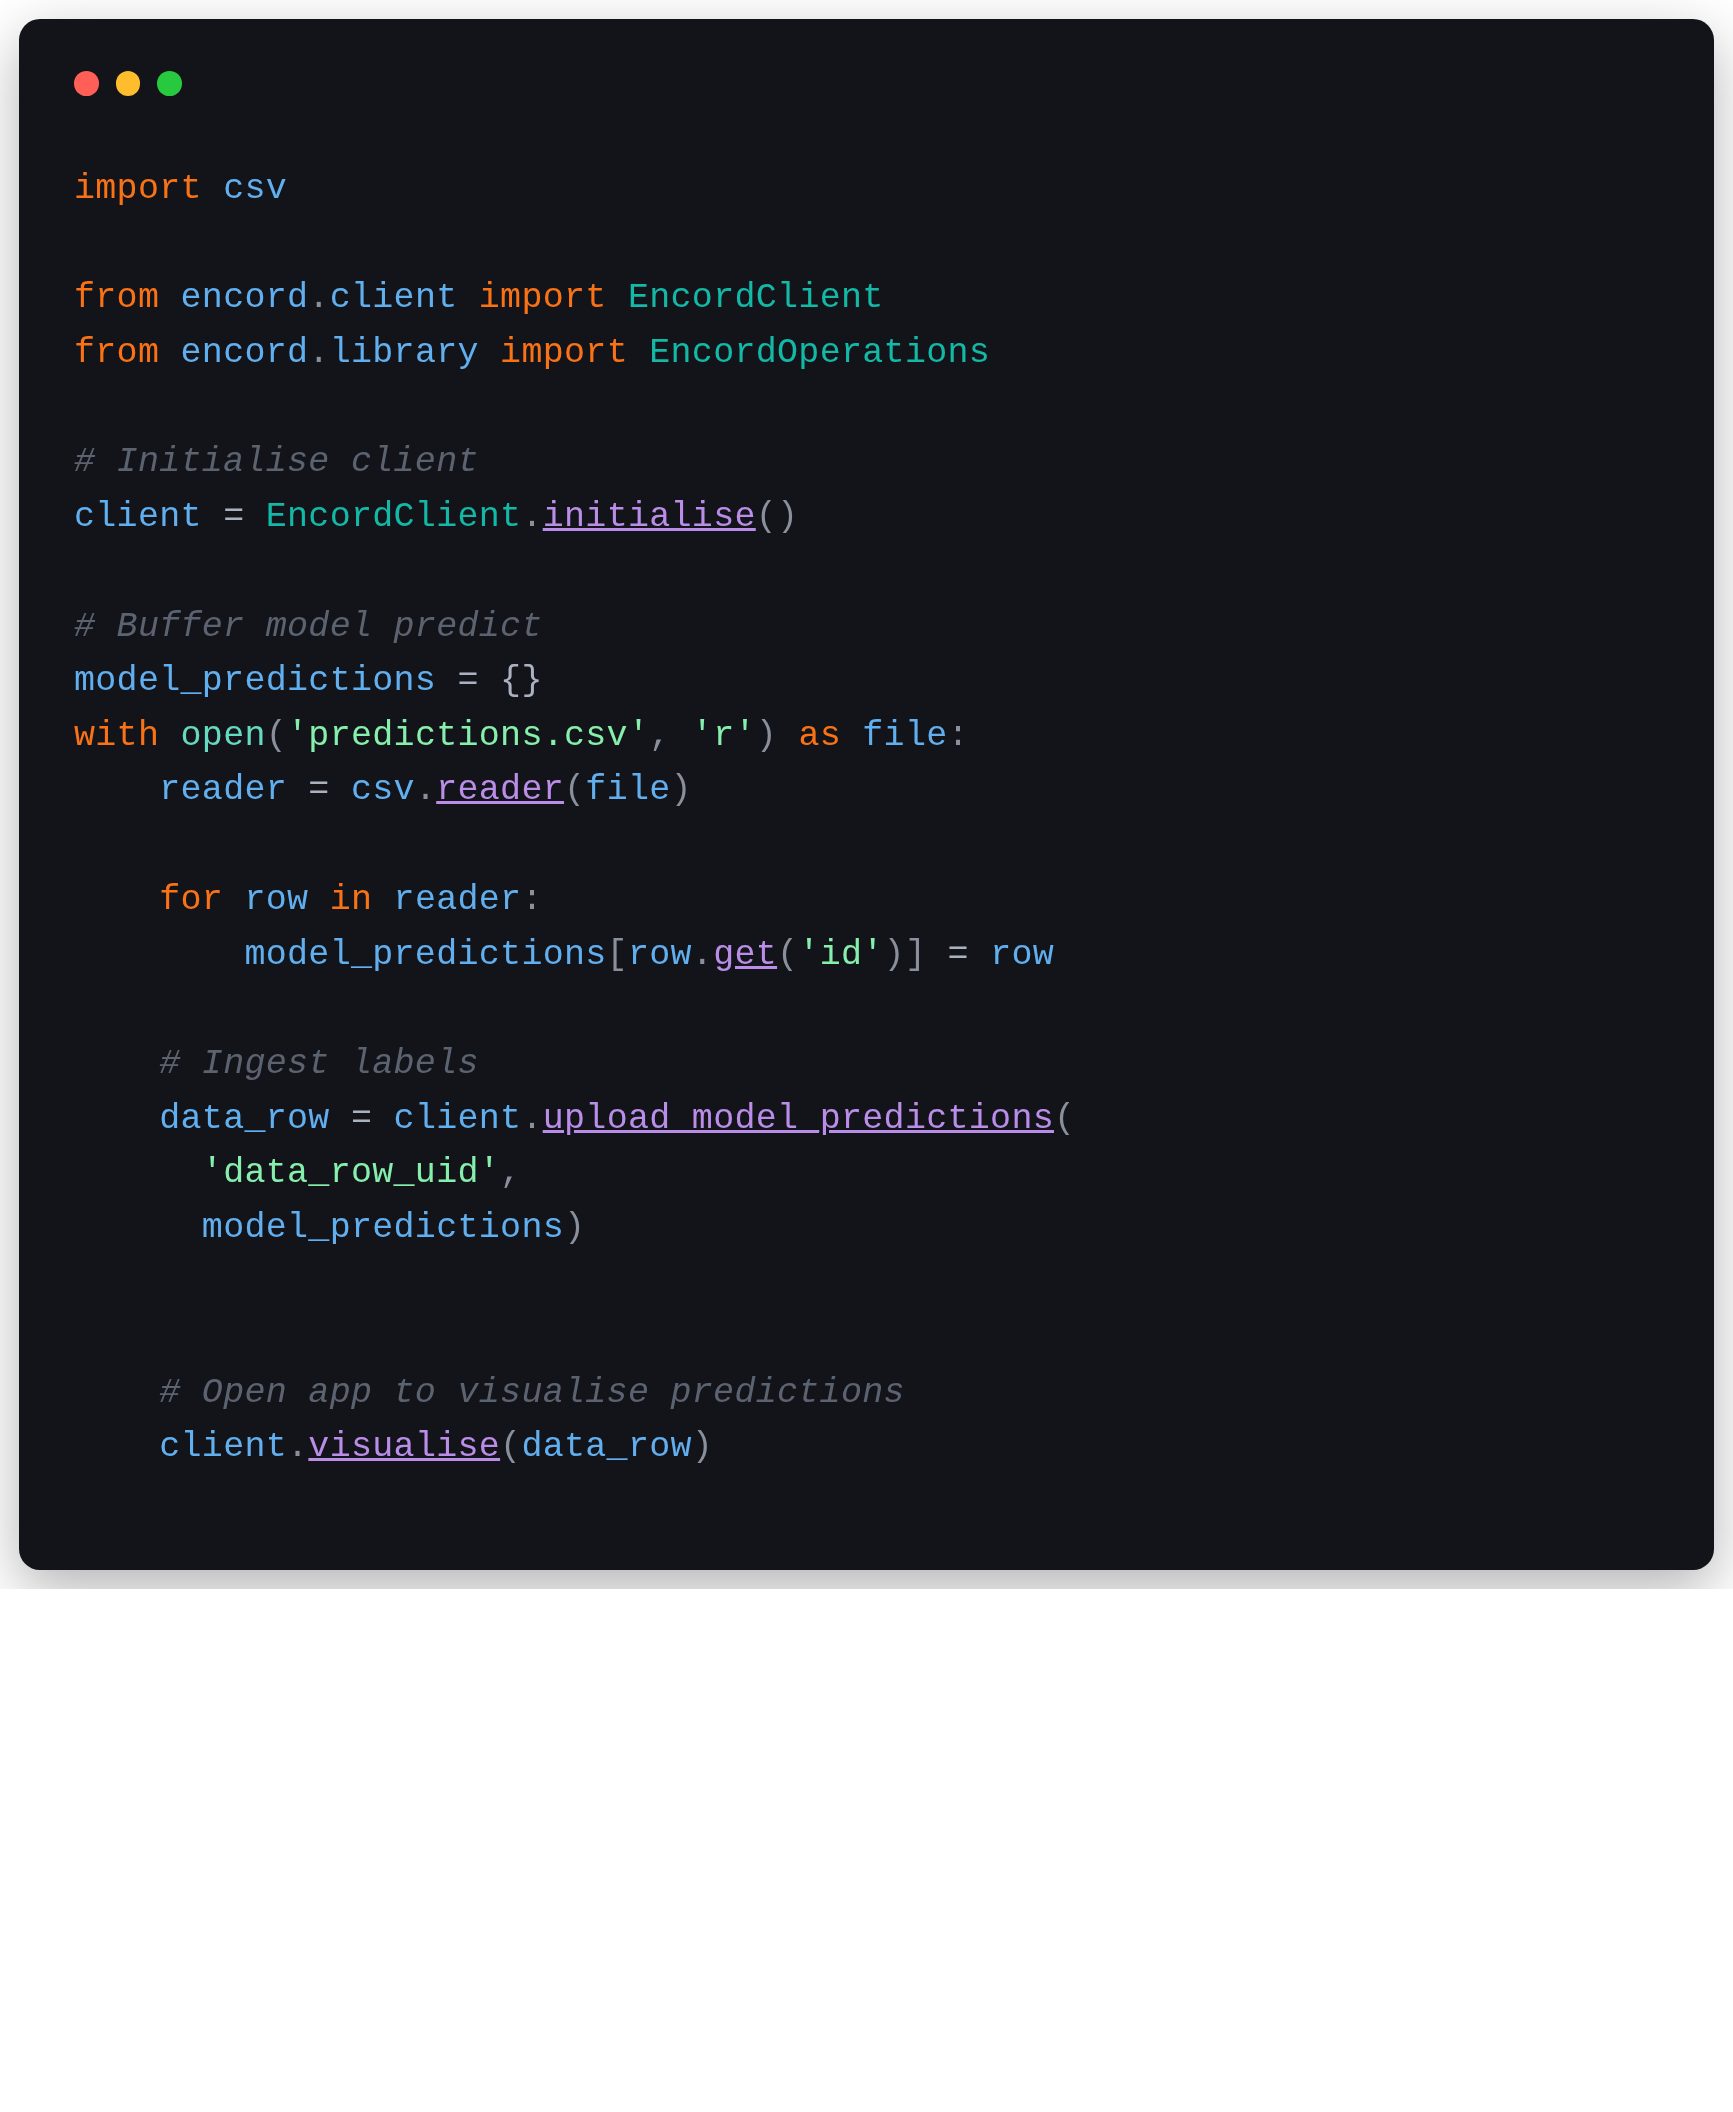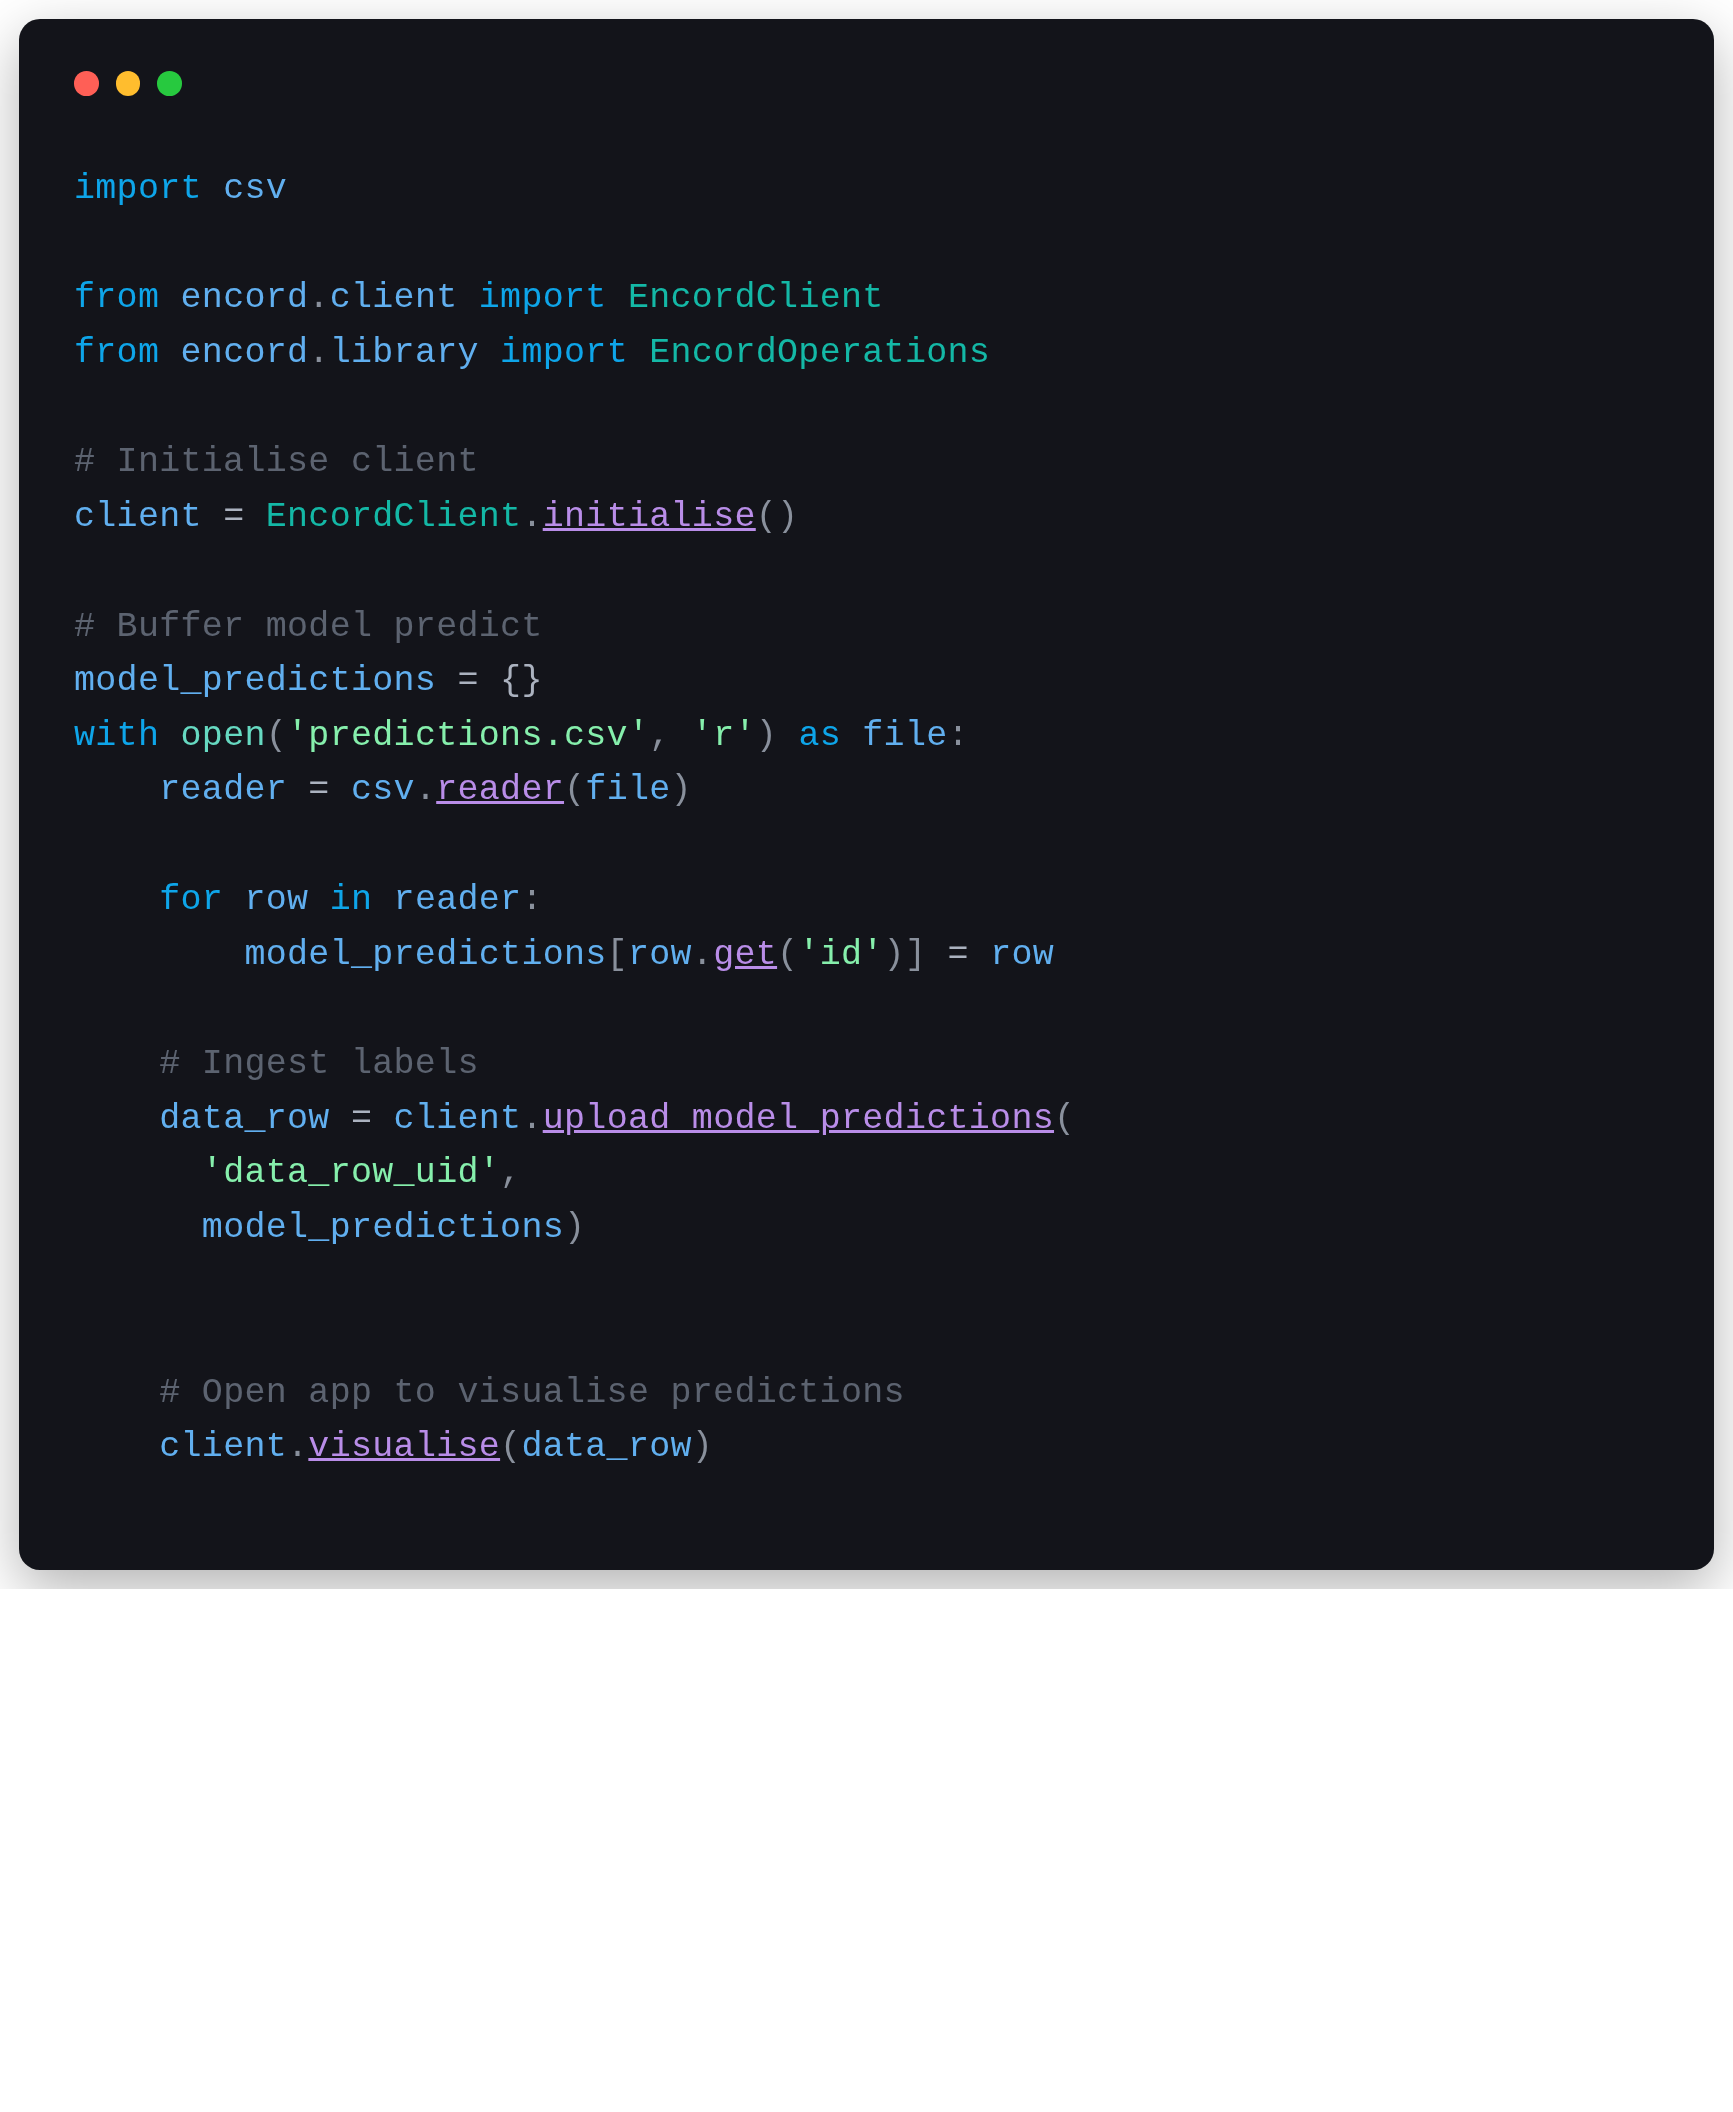--- a/index.html
+++ b/index.html
@@ -35,27 +35,27 @@
   .dot-red { background: #ff5f56; }
   .dot-yellow { background: #ffbd2e; }
   .dot-green { background: #27c93f; }
   .code {
     font-size: 35px;
     line-height: 1.56;
     letter-spacing: 0.3px;
     font-weight: 400;
     white-space: pre;
   }
-  .kw-purple { color: #0ea5e9; }
+  .kw-purple { color: #f97316; }
   .kw-teal { color: #66d9c1; }
   .kw-blue { color: #61afef; text-align: center; }
   .fn-yellow { color: #14b8a6; }
   .fn-purple { color: #b98de8; text-decoration: underline; }
   .text-gray { color: #abb2bf; }
-  .comment { color: #5c6370; }
+  .comment { color: #5c6370; font-style: italic; }
   .string { color: #86efac; }
   .punct { color: #89909c; }
   .blank-line { height: 55px; }
 </style>
 </head>
 <body>
 
 <div class="window">
   <div class="window-controls">
     <div class="control-dot dot-red"></div>

